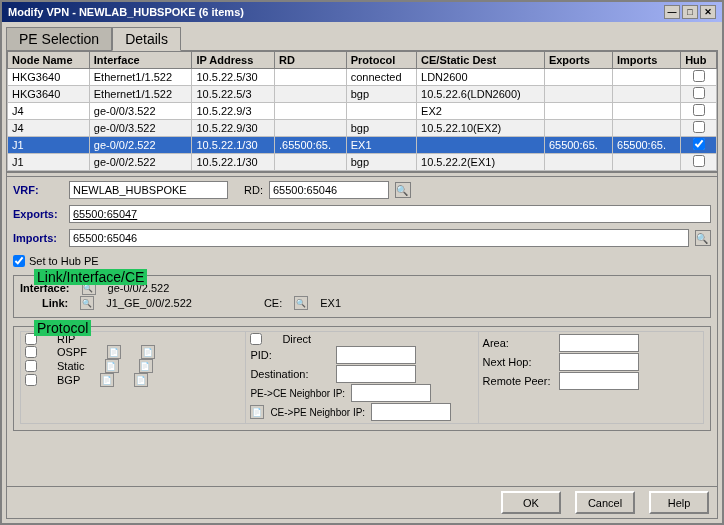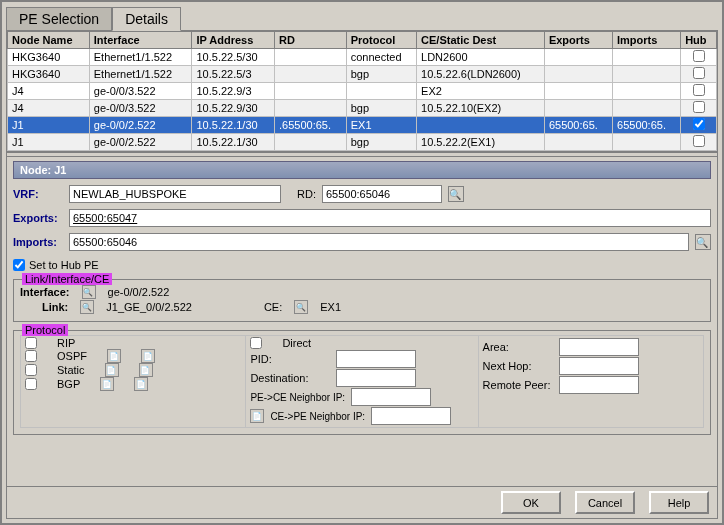--- a/index.html
+++ b/index.html
@@ -199,24 +199,24 @@
     .group-box {
       border: 1px solid #808080;
       padding: 4px 6px 6px 6px;
       margin: 2px 0;
       position: relative;
     }
 
     .group-box-title {
       position: absolute;
       top: -7px;
-      left: 8px;
-      background: #d946ef;
+      left: 20px;
+      background: #22c55e;
       padding: 0 3px;
-      font-size: 11px;
+      font-size: 14px;
     }
 
     .hub-pe-row {
       display: flex;
       align-items: center;
       gap: 4px;
       margin: 2px 0;
     }
 
     .interface-row {
@@ -263,20 +263,28 @@
       text-align: center;
       line-height: 14px;
       cursor: pointer;
     }
   </style>
 </head>
 <body>
 
 <div class="window">
 
+  <div class="title-bar">
+    <span>Modify VPN - NEWLAB_HUBSPOKE (6 items)</span>
+    <div class="title-bar-buttons">
+      <div class="title-bar-btn">—</div>
+      <div class="title-bar-btn">□</div>
+      <div class="title-bar-btn">✕</div>
+    </div>
+  </div>
 
   <div class="tabs">
     <div class="tab inactive">
       <span>PE Selection</span>
     </div>
     <div class="tab active">
       <span>Details</span>
     </div>
   </div>
 
@@ -366,27 +374,24 @@
               <td class="checkbox-cell"><input type="checkbox" style=""></td>
             </tr>
           </tbody>
       </table>
     </div>
 
     <div style="height:4px; background:#d4d0c8; border-bottom:1px solid #808080;"></div>
 
     <div class="details-section">
 
-      <div class="node-header">
-        <span>Node: J1</span>
-      </div>
 
       <div class="form-row">
         <span class="form-label">VRF:</span>
-        <input type="text" class="form-input" style="width: 212px;" value="NEWLAB_HUBSPOKE">
+        <input type="text" class="form-input" style="width: 159px;" value="NEWLAB_HUBSPOKE">
         <span style="margin-left:10px;">RD:</span>
         <input type="text" class="form-input" style="width: 120px;" value="65500:65046">
         <div class="icon-btn">🔍</div>
       </div>
 
       <div class="form-row">
         <span class="form-label">Exports:</span>
         <input type="text" class="form-input form-input-wide" value="65500:65047" style="width: 380px; text-decoration: underline;">
       </div>
 

